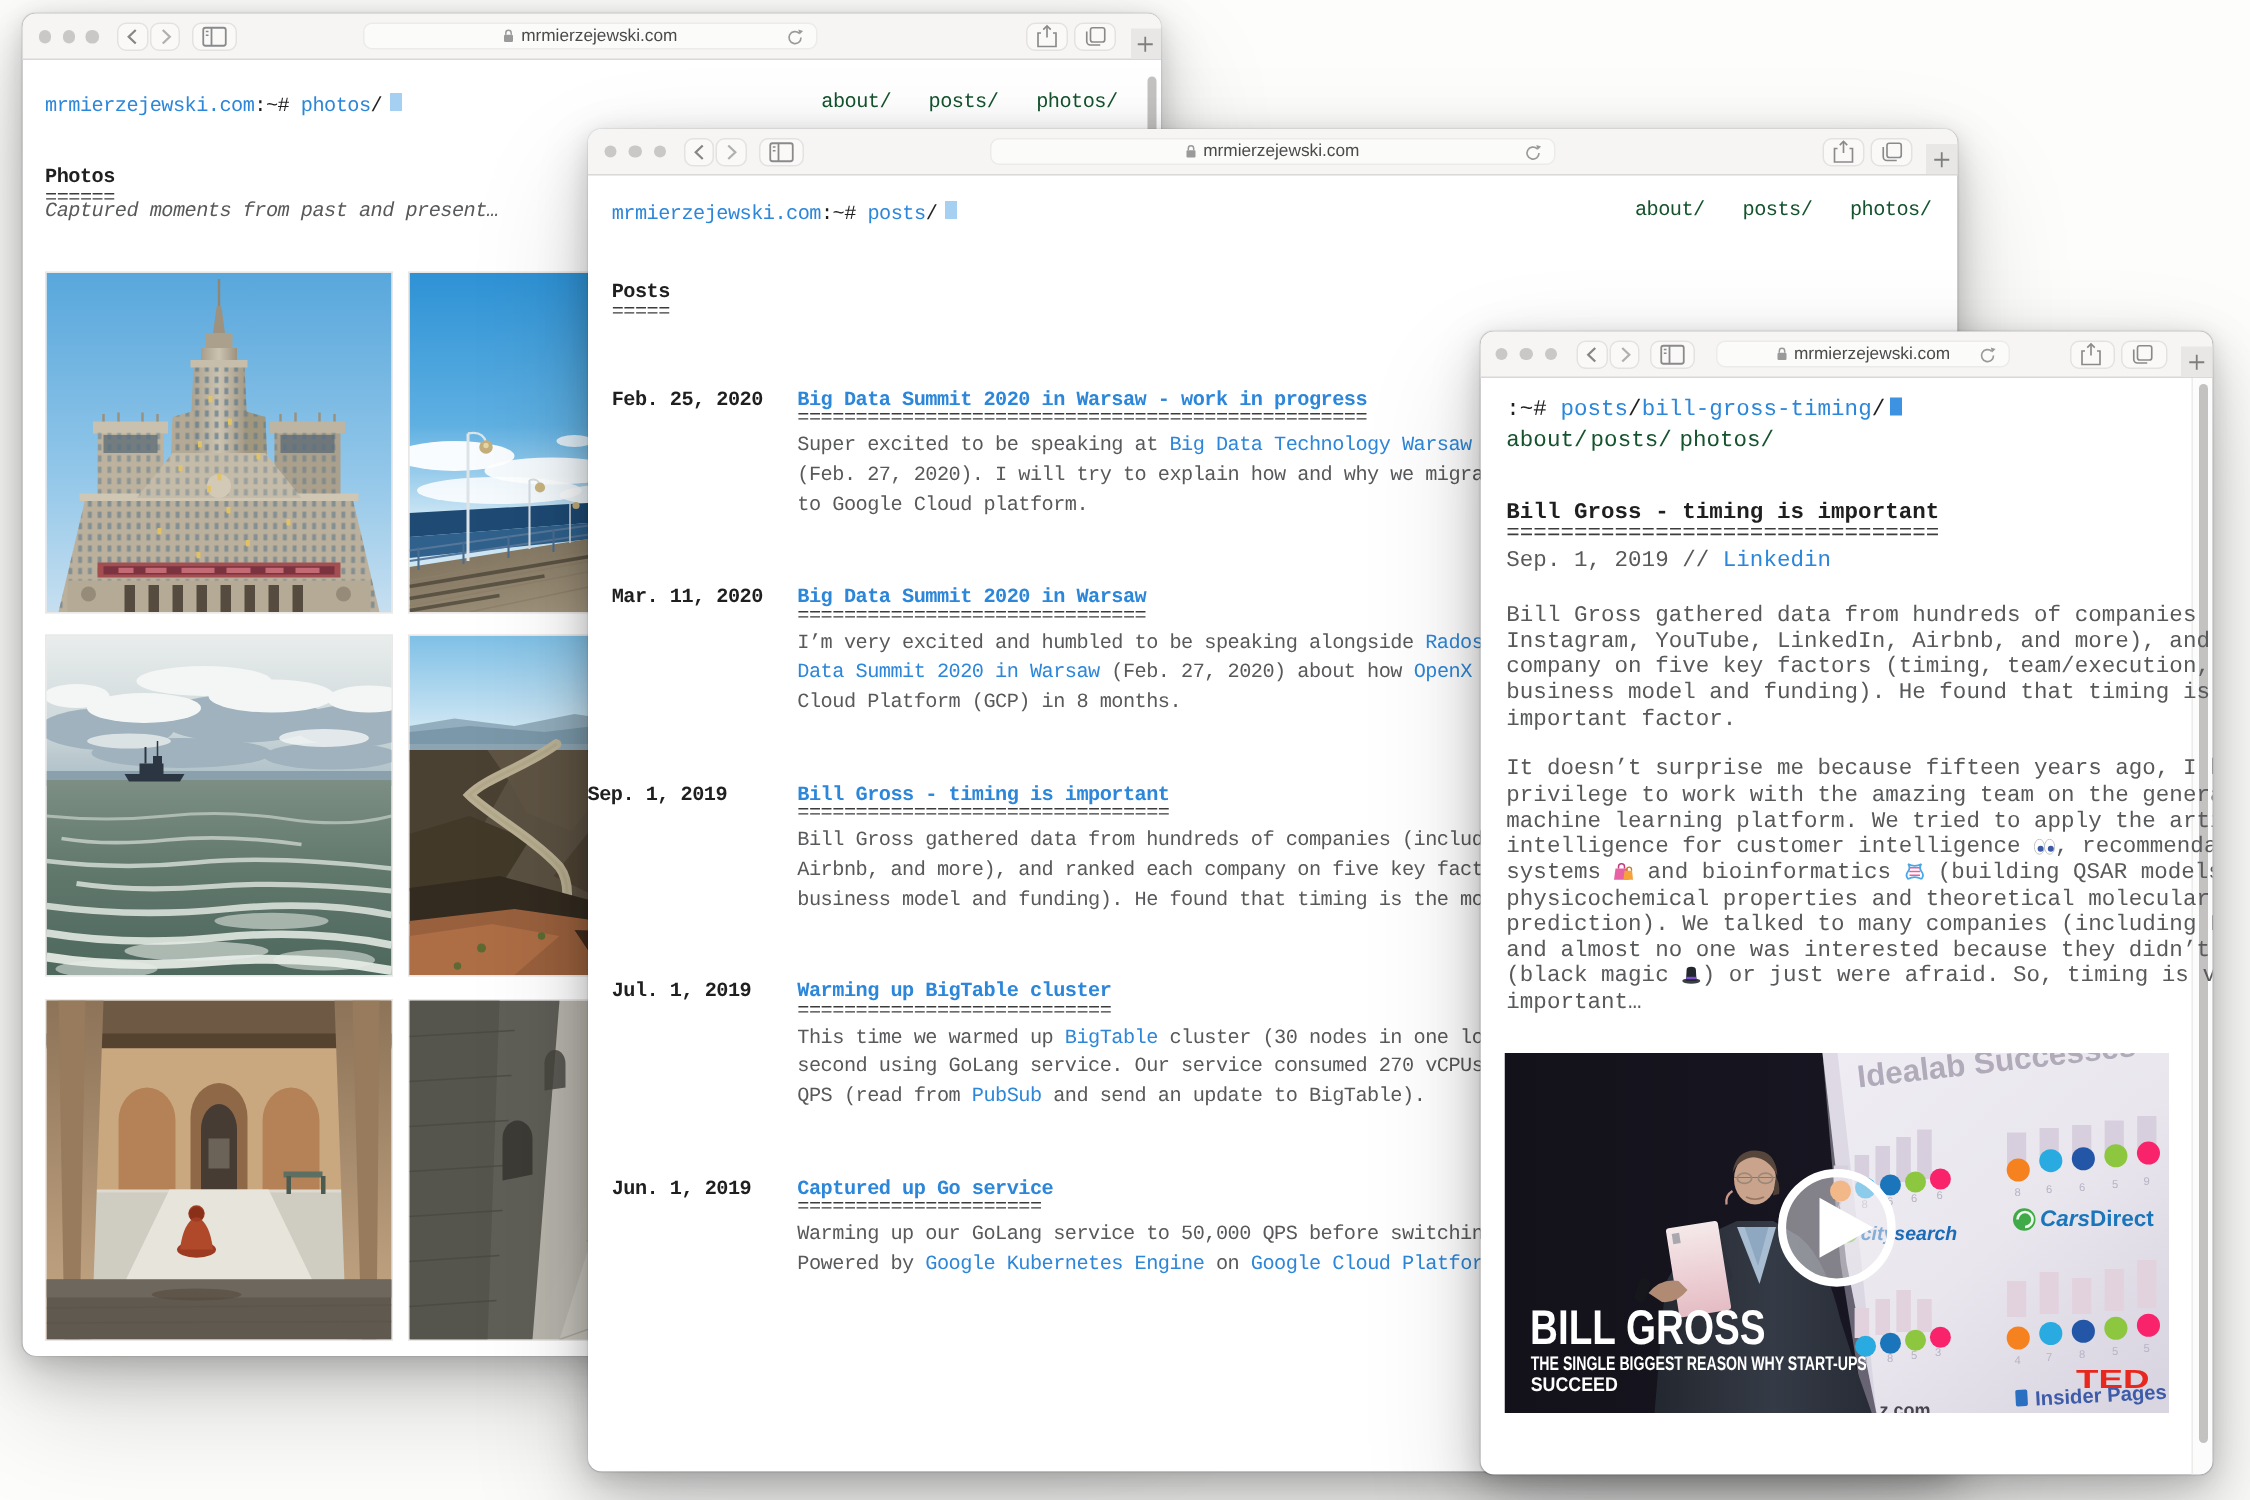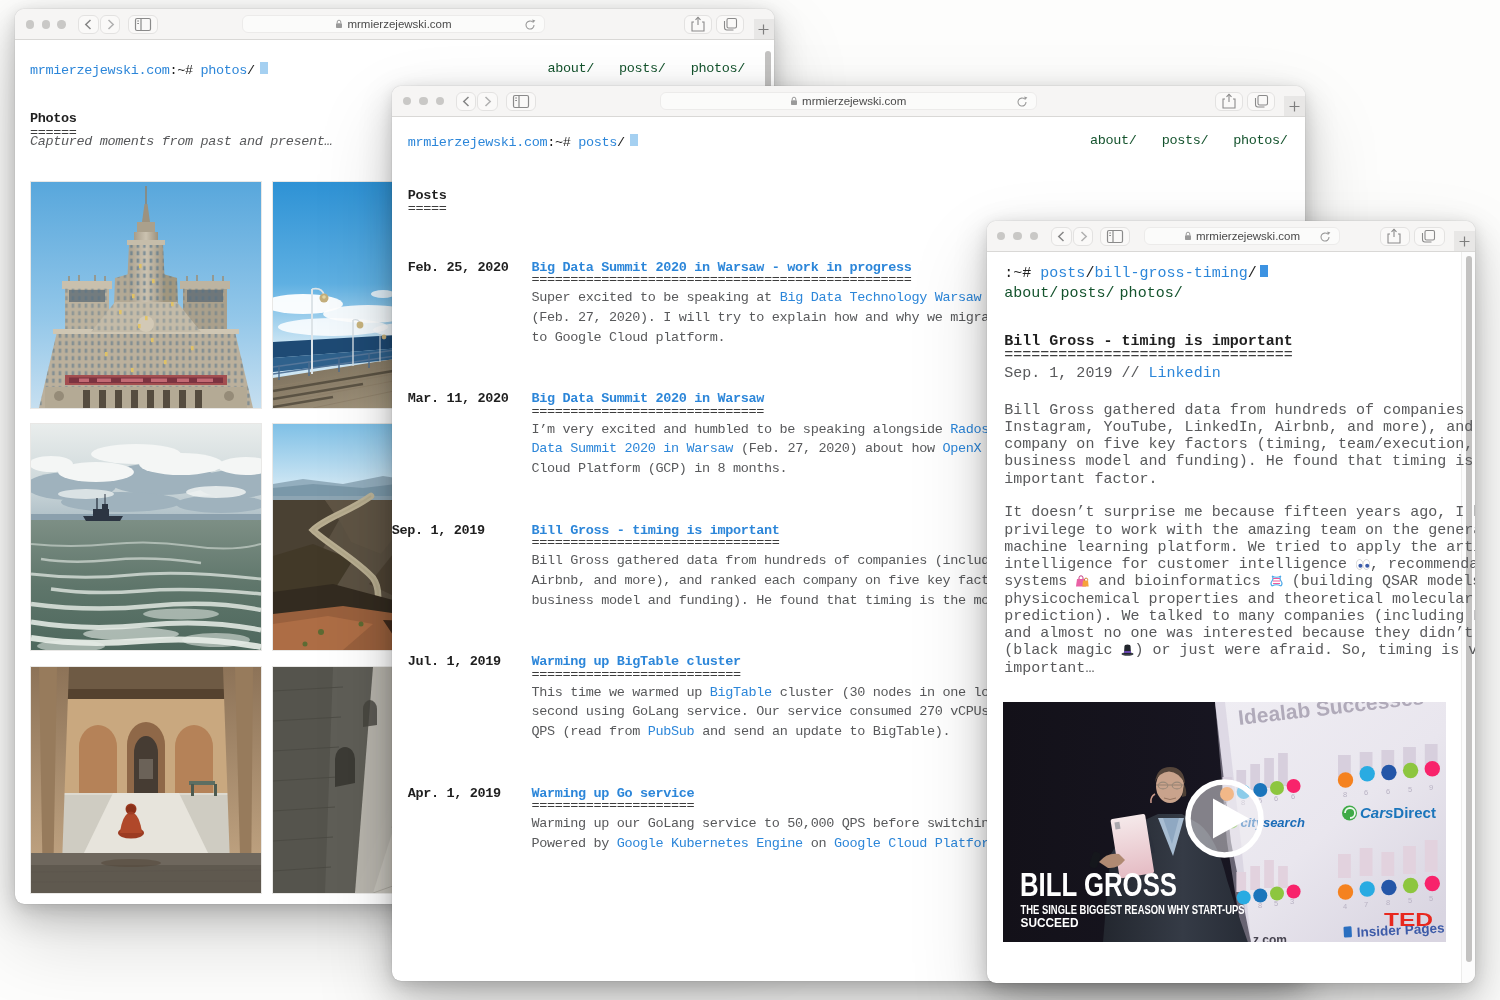--- a/index.html
+++ b/index.html
@@ -535,22 +535,22 @@
 Airbnb, and more), and ranked each company on five key factors
 business model and funding). He found that timing is the most</div>
 
   <div class="mono f13 bold blk" style="left:16.1px;top:569.1px;">Jul. 1, 2019</div>
   <div class="mono f13 bold blue" style="left:139.9px;top:569.1px;">Warming up BigTable cluster</div>
   <div class="mono f13 eq" style="left:139.9px;top:581.8px;">===========================</div>
   <div class="mono f13 gry" style="left:139.9px;top:596.75px;line-height:19.7px;">This time we warmed up <span class="blue">BigTable</span> cluster (30 nodes in one locati
 second using GoLang service. Our service consumed 270 vCPUs to
 QPS (read from <span class="blue">PubSub</span> and send an update to BigTable).</div>
 
-  <div class="mono f13 bold blk" style="left:16.1px;top:700.6px;">Apr. 1, 2019</div>
-  <div class="mono f13 bold blue" style="left:139.9px;top:700.6px;">Warming up Go service</div>
+  <div class="mono f13 bold blk" style="left:16.1px;top:700.6px;">Jun. 1, 2019</div>
+  <div class="mono f13 bold blue" style="left:139.9px;top:700.6px;">Captured up Go service</div>
   <div class="mono f13 eq" style="left:139.9px;top:713.3px;">=====================</div>
   <div class="mono f13 gry" style="left:139.9px;top:728.25px;line-height:19.7px;">Warming up our GoLang service to 50,000 QPS before switching
 Powered by <span class="blue">Google Kubernetes Engine</span> on <span class="blue">Google Cloud Platform</span></div>
 </div>
 
 <div class="win" id="w3" style="left:987px;top:221px;width:487.5px;height:762px;">
   <div class="tb">
     <div class="tl" style="left:9.8px;"></div>
     <div class="tl" style="left:26.2px;"></div>
     <div class="tl" style="left:42.6px;"></div>

